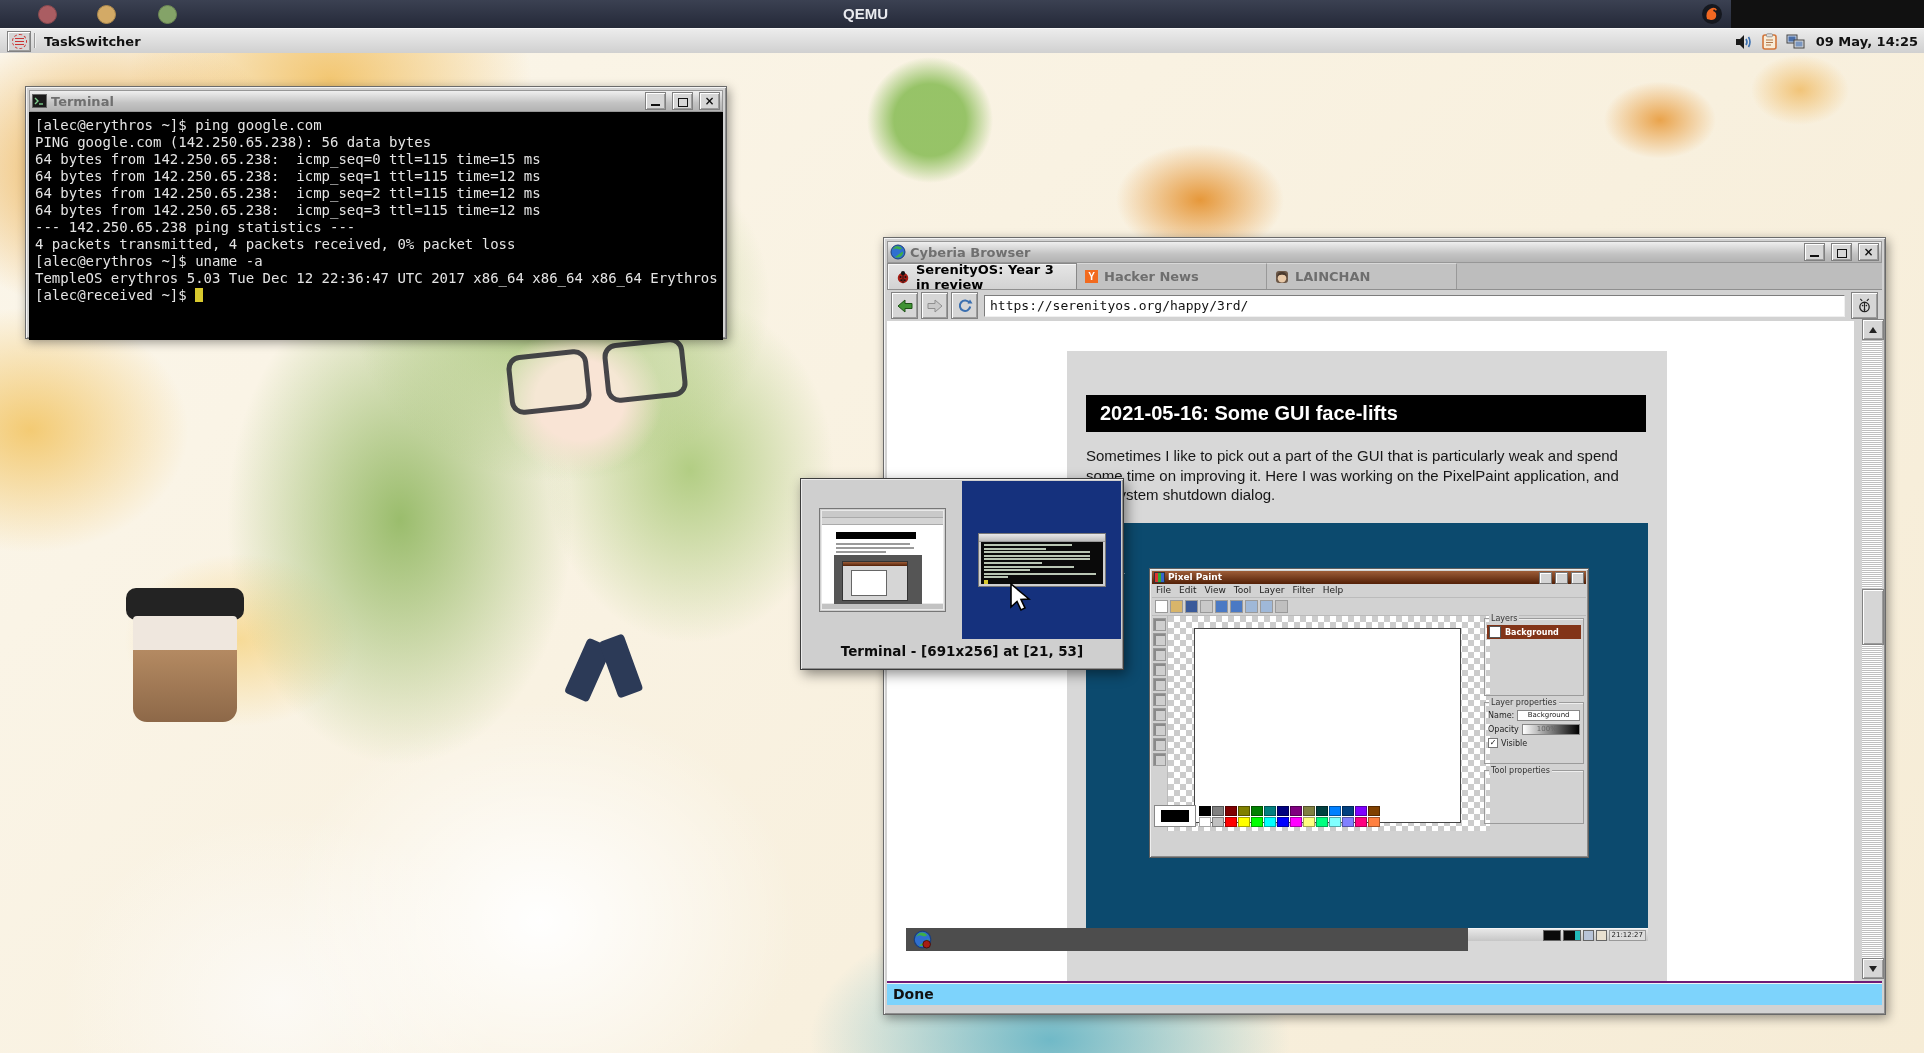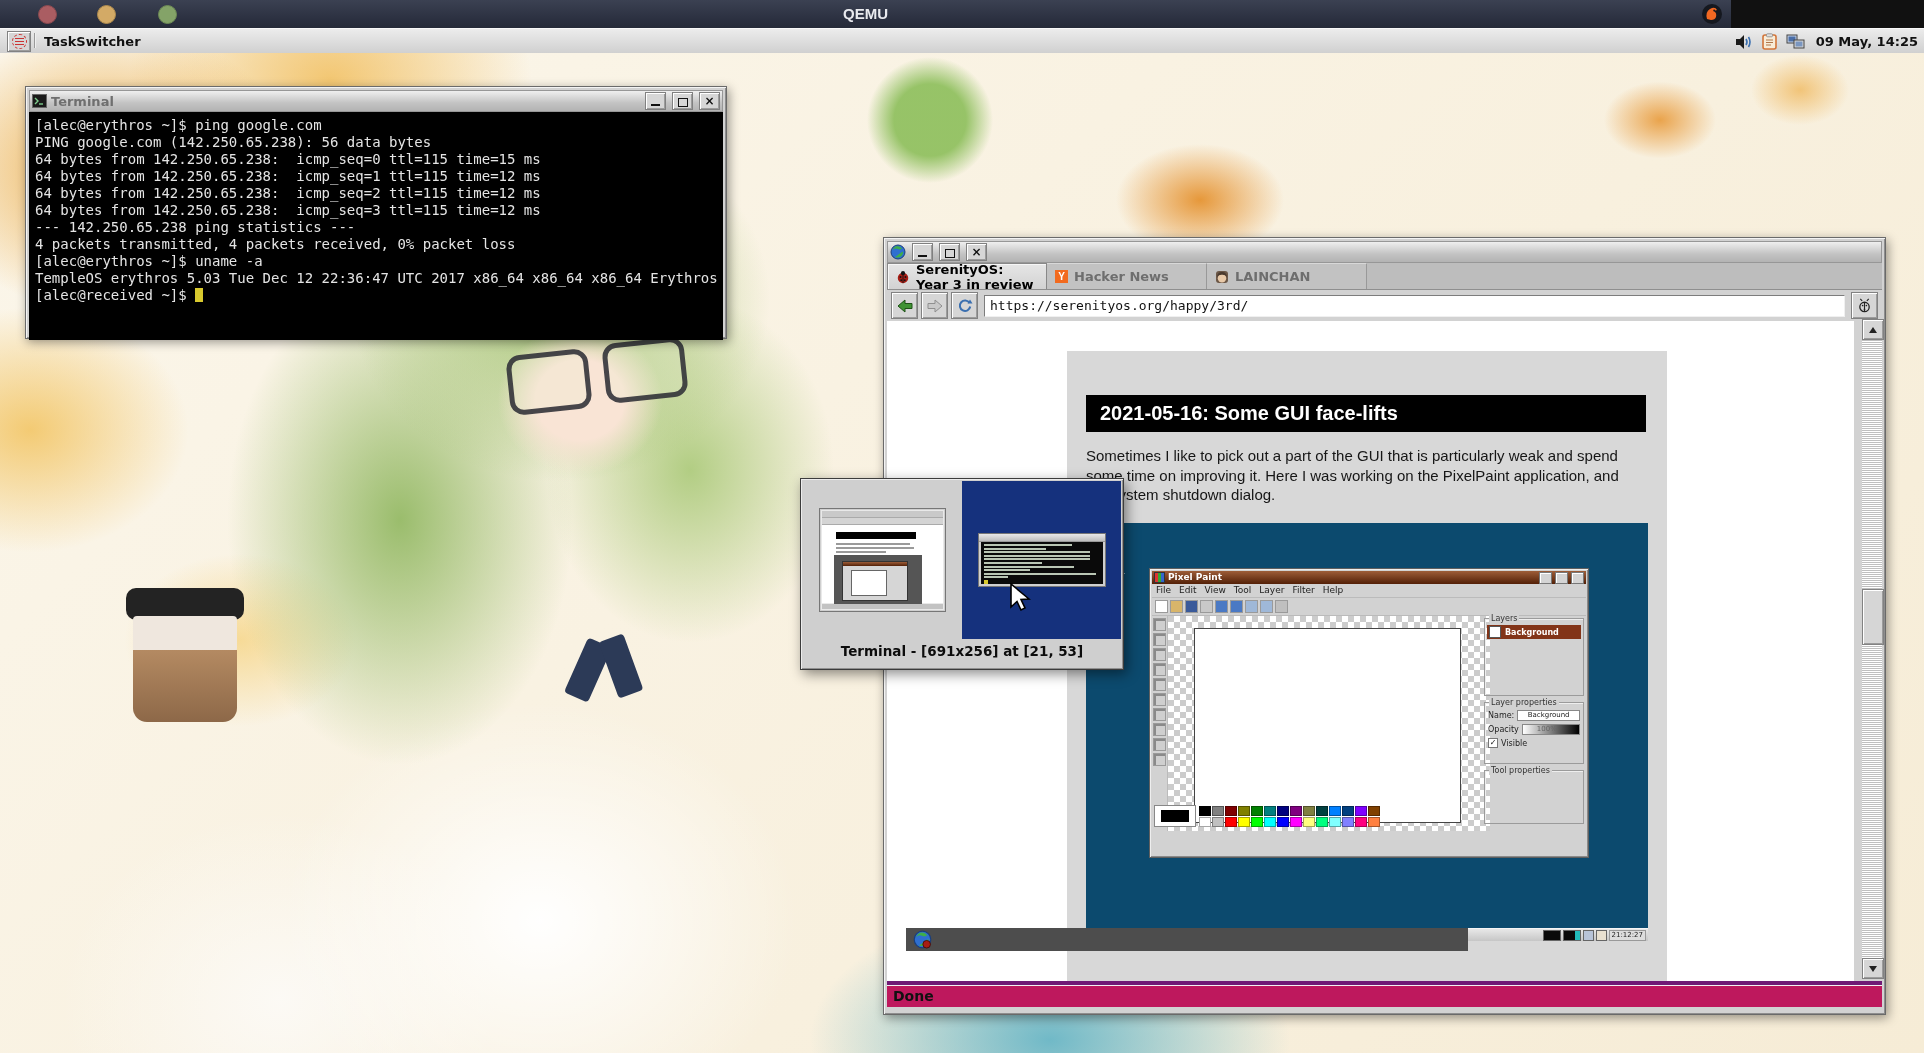--- a/index.html
+++ b/index.html
@@ -70,36 +70,36 @@
   
   .terminal{left:25px;top:86px;width:694px;height:245px;}
   .term-body{position:relative;margin-top:0px;background:#000;height:218px;overflow:hidden;
     font:14px/17px "DejaVu Sans Mono",monospace;color:#e4e4e4;padding:5px 6px;}
   .tline{white-space:pre;}
   .cursor{display:inline-block;width:8px;height:14px;background:#d8c92e;vertical-align:-2px;margin-left:8px;}
 
   
   .browser{left:883px;top:237px;width:995px;height:770px;}
   .tabbar{height:26px;background:#bdbdbd;display:flex;border-bottom:1px solid #8f8f8f;}
-  .tab{width:160px;display:flex;align-items:center;gap:6px;padding:0 8px;font-size:13px;font-weight:bold;box-sizing:border-box;}
+  .tab{width:190px;display:flex;align-items:center;gap:6px;padding:0 8px;font-size:13px;font-weight:bold;box-sizing:border-box;}
   .tab.active{background:linear-gradient(180deg,#e6e6e6,#d2d2d2);border:1px solid #888;border-bottom:none;
     box-shadow:inset 1px 1px 0 #f6f6f6;color:#000;}
   .tab.inactive{color:#6e6e6e;background:#c2c2c2;border-right:1px solid #999;border-top:1px solid #d8d8d8;}
   .btoolbar{height:31px;display:flex;align-items:center;gap:3px;padding:0 4px;background:#d2d2d2;}
   .toolbtn{width:25px;height:25px;display:flex;align-items:center;justify-content:center;}
   .urlbox{flex:1;height:20px;margin:0 3px;font:13px "DejaVu Sans Mono",monospace;color:#111;padding:0 5px;outline:none;}
   .bcontent{position:relative;width:967px;height:660px;background:#fff;overflow:hidden;}
   .column{position:absolute;left:180px;top:30px;width:600px;height:630px;background:#d8d8d8;}
   .banner{position:absolute;left:19px;top:44px;width:546px;height:37px;background:#000;color:#fff;
     font:bold 20px/37px "Liberation Sans",sans-serif;padding-left:14px;}
   .para{position:absolute;left:19px;top:95px;width:557px;font:15px/19.5px "Liberation Sans",sans-serif;color:#161616;}
   .shot{position:absolute;left:19px;top:172px;width:562px;height:418px;background:#0c4a6e;overflow:hidden;}
   .shot2{position:absolute;left:19px;top:607px;width:562px;height:23px;background:#4d4d4d;}
-  .statusbar{height:22px;border-top:4px solid #701a75;box-shadow:inset 0 1px 0 #f2f2f2;
-    font-weight:bold;font-size:14px;color:#111;line-height:22px;padding-left:6px;background:#be185d;}
+  .statusbar{height:22px;border-top:2px solid #701a75;box-shadow:inset 0 1px 0 #f2f2f2;
+    font-weight:bold;font-size:14px;color:#111;line-height:22px;padding-left:6px;background:#7dd3fc;}
   
   .vscroll{position:absolute;right:3px;top:81px;width:20px;height:660px;
     background:repeating-linear-gradient(180deg,#ffffff 0 1px,#bfbfbf 1px 2px);}
   .scr-btn{position:absolute;left:0;width:20px;height:19px;display:flex;align-items:center;justify-content:center;}
   .tri-up{width:0;height:0;border-left:4px solid transparent;border-right:4px solid transparent;border-bottom:6px solid #222;}
   .tri-down{width:0;height:0;border-left:4px solid transparent;border-right:4px solid transparent;border-top:6px solid #222;}
   .scr-thumb{position:absolute;left:0;top:270px;width:20px;height:54px;}
 
   
   .deskicon{position:absolute;left:6px;top:21px;width:42px;text-align:center;}
@@ -281,20 +281,21 @@
 
   <div class="win browser">
     <div class="titlebar">
       <span>
         <svg width="16" height="16" viewBox="0 0 16 16">
           <circle cx="8" cy="8" r="7" fill="#2f6fd0" stroke="#1b3f7a"></circle>
           <path d="M2.5 6 Q5 3.5 8 5 Q10 6 12 4.5 Q10.5 2 7 2 Q4 2.5 2.5 6Z" fill="#3fae49"></path>
           <path d="M5 13 Q8 14.5 11.5 12 Q13.5 10 13 7.5 Q10 9 8.5 10.5 Q6.5 12 5 13Z" fill="#3fae49"></path>
         </svg>
       </span>
+      <span class="title-text">Cyberia Browser</span>
       <span class="winbtn">
           <span class="g-min"></span>
         </span>
       <span class="winbtn">
           <span class="g-max"></span>
         </span>
       <span class="winbtn">
           <span class="g-close">×</span>
         </span>
     </div>

